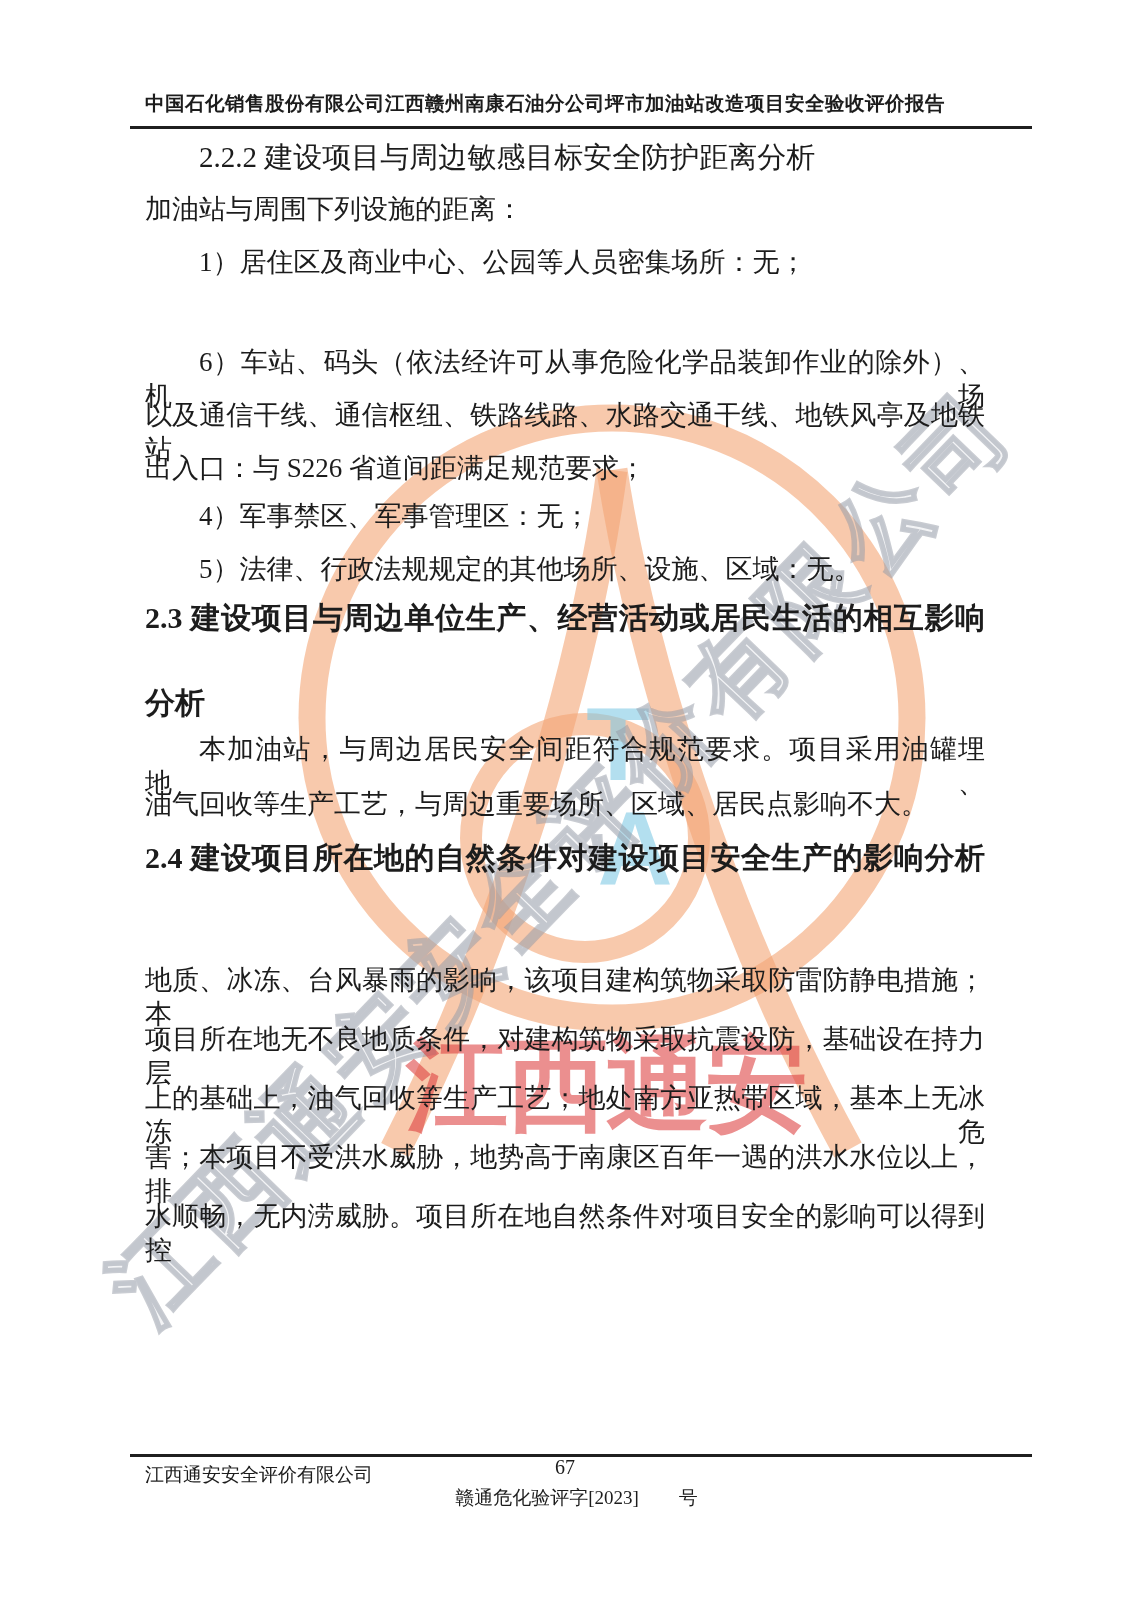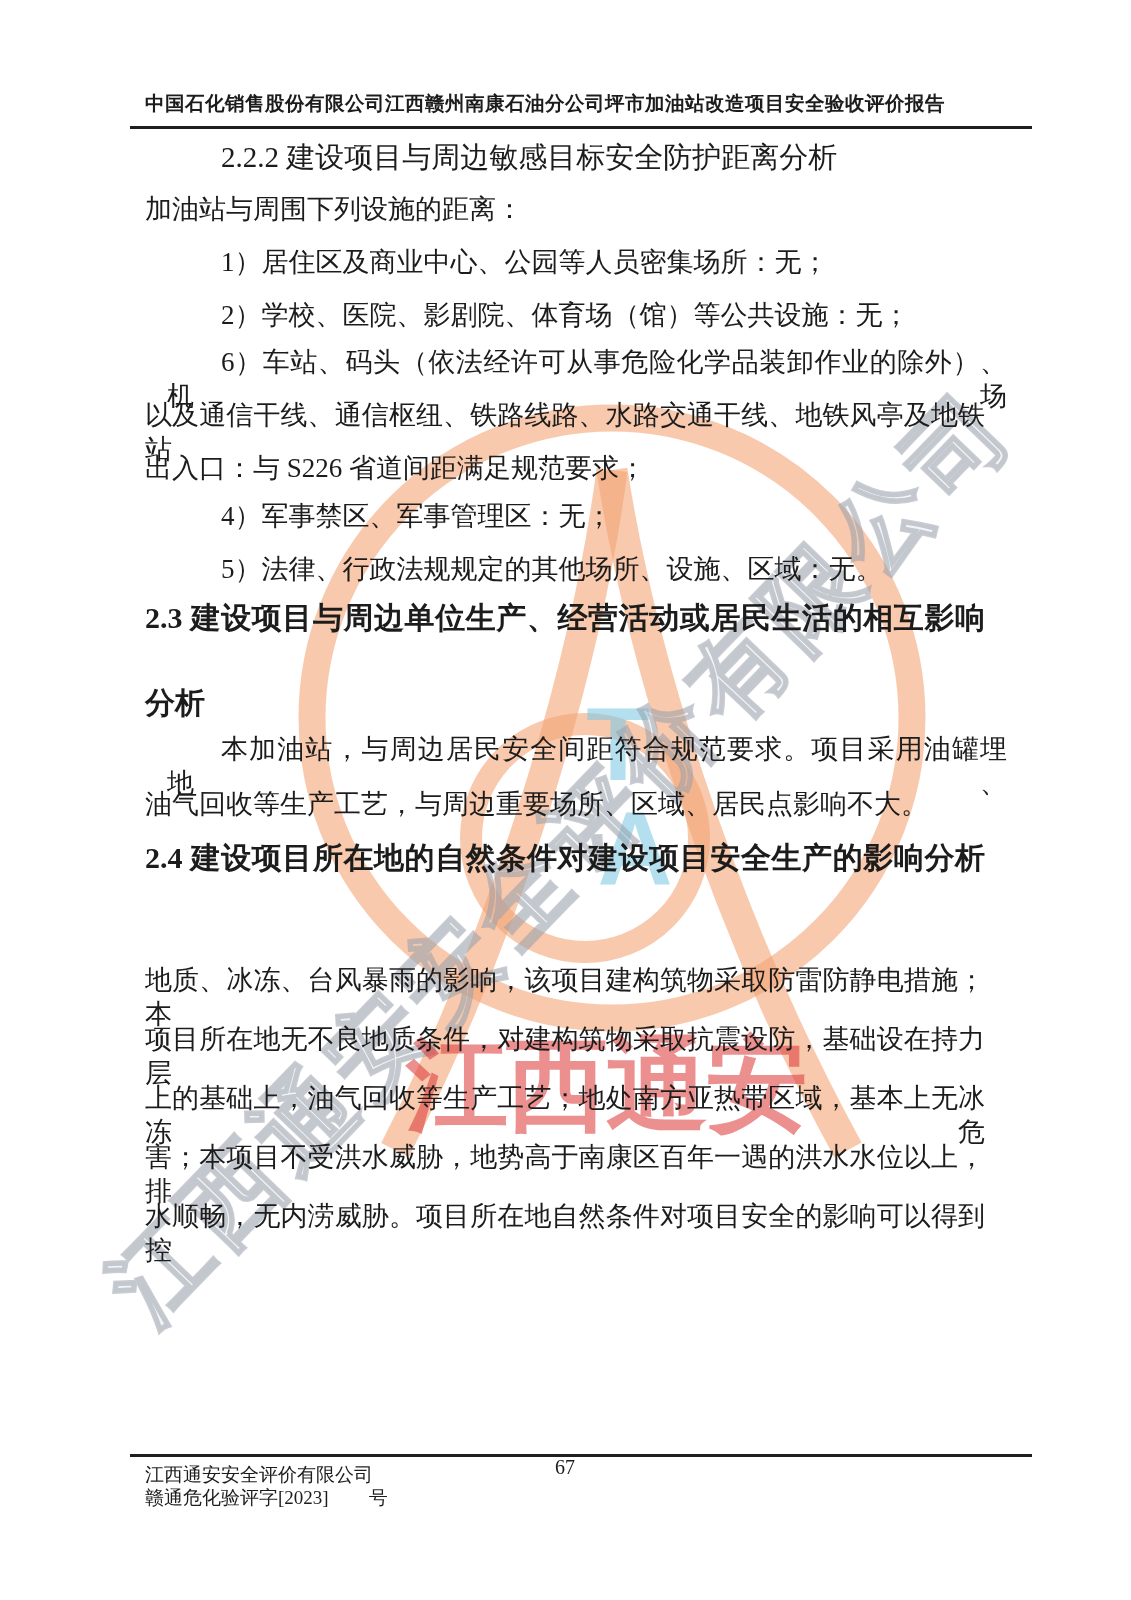--- a/index.html
+++ b/index.html
@@ -28,34 +28,34 @@
   .wm-ta{
     left:538px;top:692px;width:160px;z-index:1;text-align:center;
     font-family:"Liberation Sans","DejaVu Sans",sans-serif;
     font-weight:700;color:rgba(128,202,228,0.6);
   }
   .wm-ta .t1{font-size:104px;line-height:104px;}
   .wm-ta .t2{font-size:104px;line-height:104px;margin-left:34px;}
   
   .content{position:absolute;left:0;top:0;width:1131px;height:1284px;z-index:5;border-radius:22px;}
   .bl{position:absolute;left:145px;width:840px;font-size:27px;line-height:1.25;}
-  .ind{text-indent:54px;margin-left:22px;}
+  .ind{text-indent:54px;}
   .jfull{text-align:justify;text-align-last:justify;}
   .h222{font-size:29px;}
   .hbold{font-weight:700;font-size:30px;}
   .header-text{
     position:absolute;left:145px;width:840px;top:90px;
     font-size:19.5px;font-weight:600;letter-spacing:0.5px;
   }
   .rule{position:absolute;left:130px;width:902px;border-top:3px solid #1f1f1f;height:0;}
   .rule-top{top:126px;}
   .rule-bottom{top:1454px;border-top-width:3.5px;}
   .footer-company{position:absolute;left:145px;top:1462px;font-size:19px;}
   .footer-page{position:absolute;left:145px;width:840px;top:1456px;text-align:center;font-size:20px;}
-  .footer-doc{position:absolute;left:145px;width:863px;top:1485px;text-align:left;font-size:19px;}
+  .footer-doc{position:absolute;left:145px;width:863px;top:1485px;text-align:center;font-size:19px;}
   .doc-gap{display:inline-block;width:40px;}
 </style>
 </head>
 <body>
 
 <div class="page">
 
   <svg class="wm wm-logo" width="1131" height="1600" viewBox="0 0 1131 1600">
     <g fill="none" stroke="rgba(243,165,116,0.6)">
       <circle cx="612" cy="718" r="300" stroke-width="27"></circle>
@@ -78,21 +78,20 @@
 
     <div class="header-text">中国石化销售股份有限公司江西赣州南康石油分公司坪市加油站改造项目安全验收评价报告</div>
     <div class="rule rule-top"></div>
 
     <div class="bl h222 ind" style="top:139px">2.2.2 建设项目与周边敏感目标安全防护距离分析</div>
 
     <div class="bl" style="top:193px">加油站与周围下列设施的距离：</div>
 
     <div class="bl ind" style="top:246px">1）居住区及商业中心、公园等人员密集场所：无；</div>
 
-    <div class="bl ind" style="top:299px">2）学校、医院、影剧院、体育场（馆）等公共设施：无；</div>
 
     <div class="bl ind jfull" style="top:346px">6）车站、码头（依法经许可从事危险化学品装卸作业的除外）、机场</div>
     <div class="bl jfull" style="top:399px">以及通信干线、通信枢纽、铁路线路、水路交通干线、地铁风亭及地铁站</div>
     <div class="bl" style="top:452px">出入口：与 S226 省道间距满足规范要求；</div>
 
     <div class="bl ind" style="top:500px">4）军事禁区、军事管理区：无；</div>
 
     <div class="bl ind" style="top:553px">5）法律、行政法规规定的其他场所、设施、区域：无。</div>
 
     <div class="bl hbold jfull" style="top:599px">2.3  建设项目与周边单位生产、经营活动或居民生活的相互影响</div>

